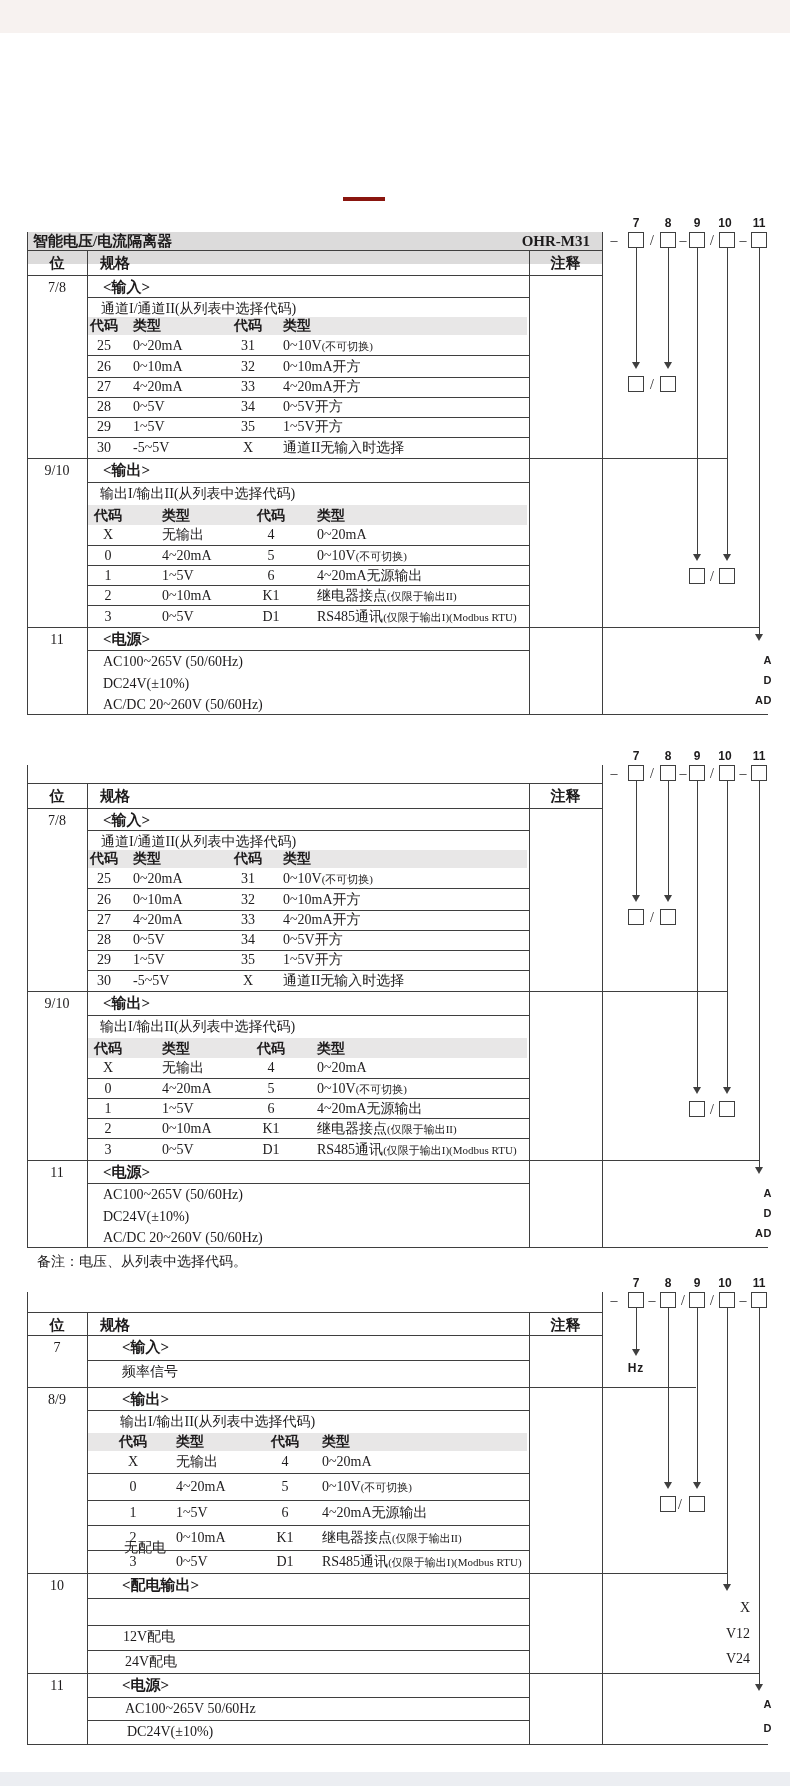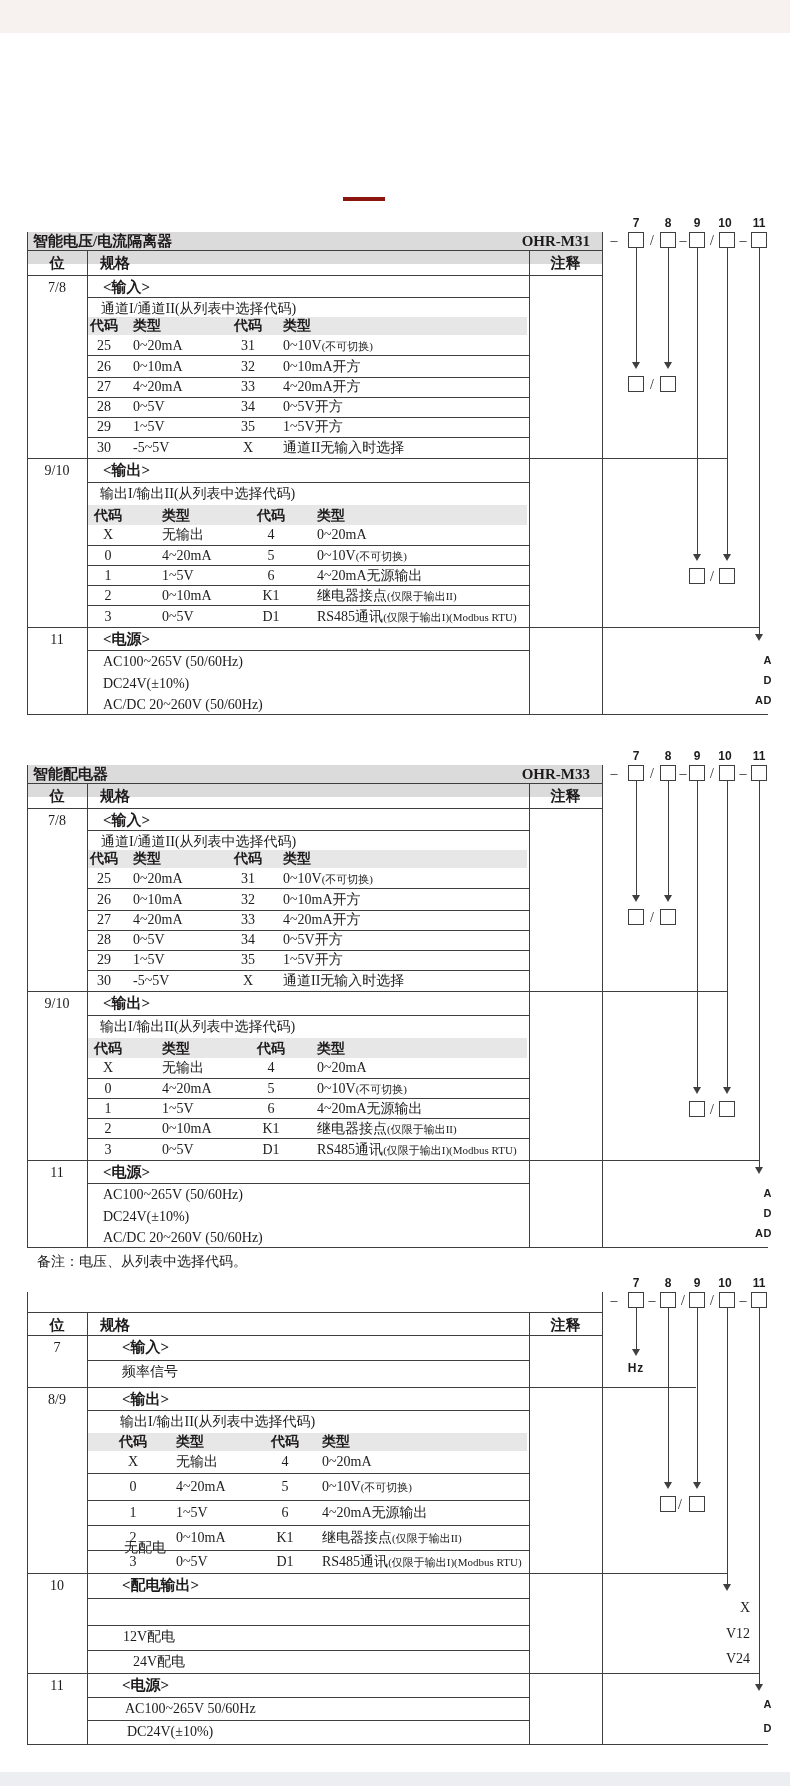--- a/index.html
+++ b/index.html
@@ -82,24 +82,20 @@
     <span class="c2">代码</span>
     <span class="t2">类型</span>
   </div>
 
   <span class="pv" style="top:630px">11</span>
   <span class="sl" style="left:103px;top:629px">&lt;电源&gt;</span>
   <span class="cn" style="left:103px;top:652px">AC100~265V (50/60Hz)</span>
   <span class="cn" style="left:103px;top:674px">DC24V(±10%)</span>
   <span class="cn" style="left:103px;top:695px">AC/DC 20~260V (50/60Hz)</span>
 
-  <div class="bar" style="top:765px">
-    <span class="bl">智能配电器</span>
-    <span class="br">OHR-M33</span>
-  </div>
   <span class="ch" style="left:27px;top:786px;width:60px;text-align:center">位</span>
   <span class="ch" style="left:100px;top:786px">规格</span>
   <span class="ch" style="left:529px;top:786px;width:73px;text-align:center">注释</span>
 
   <span class="pv" style="top:811px">7/8</span>
   <span class="sl" style="left:103px;top:810px">&lt;输入&gt;</span>
   <span class="cn" style="left:101px;top:832px">通道I/通道II(从列表中选择代码)</span>
   <div class="ghdr" style="top:850px;height:18px"></div>
   <div class="crow hd" style="top:850px;height:18px;line-height:18px">
     <span class="c1">代码</span>
@@ -143,21 +139,21 @@
     <span class="c1">代码</span>
     <span class="t1">类型</span>
     <span class="c2">代码</span>
     <span class="t2">类型</span>
   </div>
 
   <span class="pv" style="top:1576px">10</span>
   <span class="sl" style="left:122px;top:1575px">&lt;配电输出&gt;</span>
   <span class="cn" style="left:124px;top:1538px">无配电</span>
   <span class="cn" style="left:123px;top:1627px">12V配电</span>
-  <span class="cn" style="left:133px;top:1652px">24V配电</span>
+  <span class="cn" style="left:125px;top:1652px">24V配电</span>
 
   <span class="pv" style="top:1676px">11</span>
   <span class="sl" style="left:122px;top:1675px">&lt;电源&gt;</span>
   <span class="cn" style="left:125px;top:1699px">AC100~265V 50/60Hz</span>
   <span class="cn" style="left:127px;top:1722px">DC24V(±10%)</span>
 
   <div class="a botband"></div>
 <div class="hl" style="top: 250px; left: 27px; width: 575px;"></div>
     <div class="hl" style="top: 275px; left: 27px; width: 575px;"></div>
     <div class="hl" style="top: 297px; left: 87px; width: 442px;"></div>

